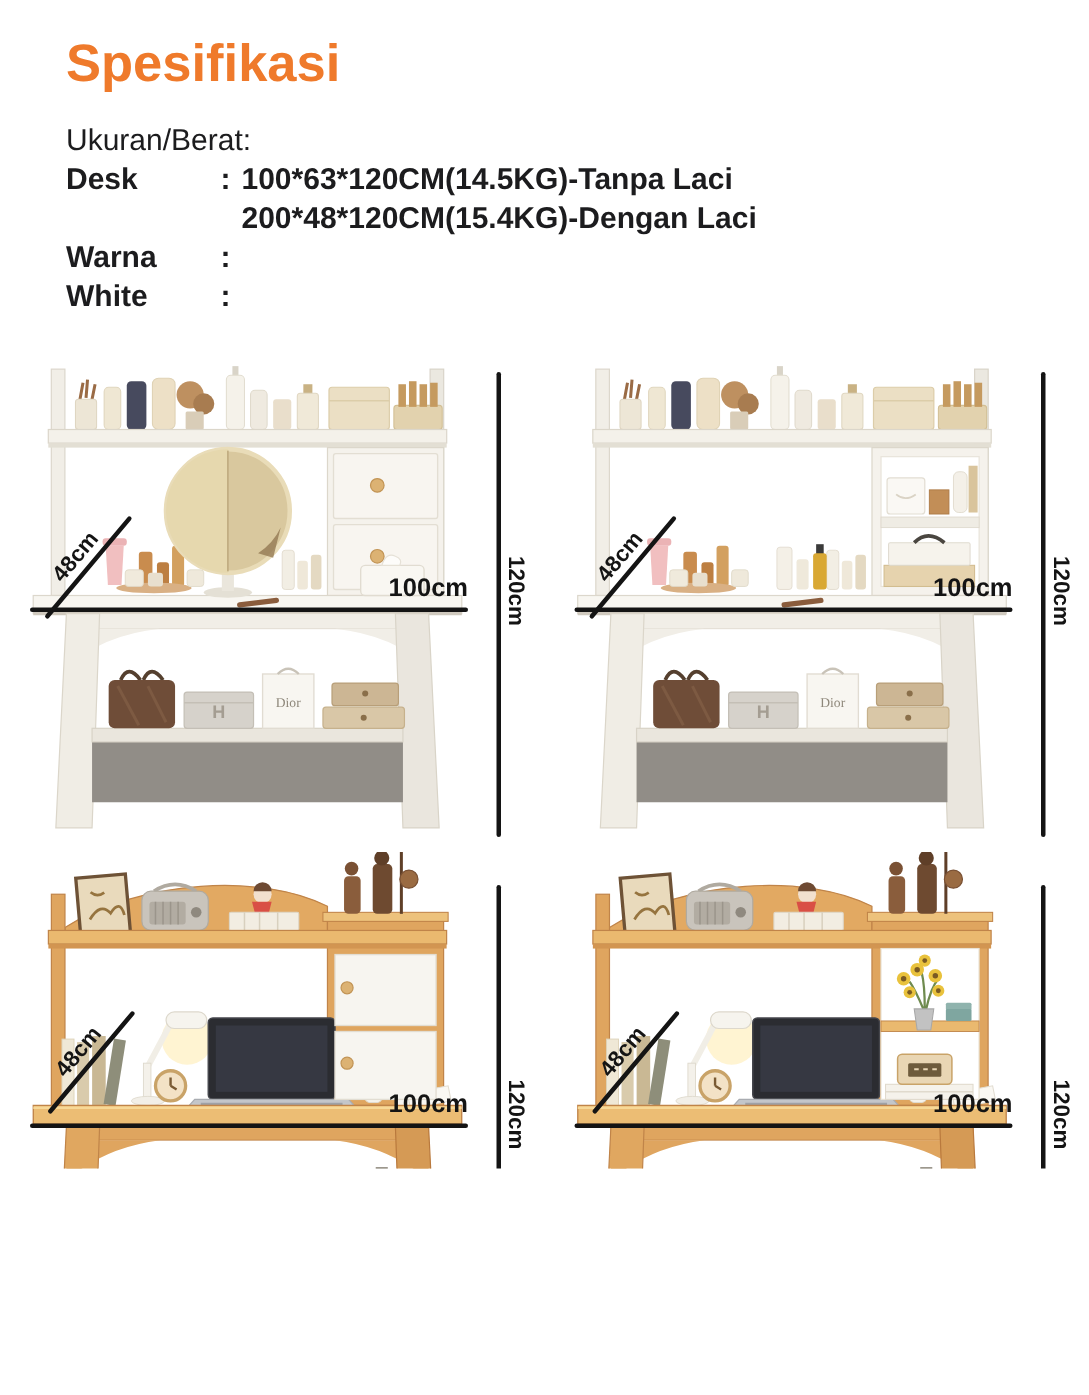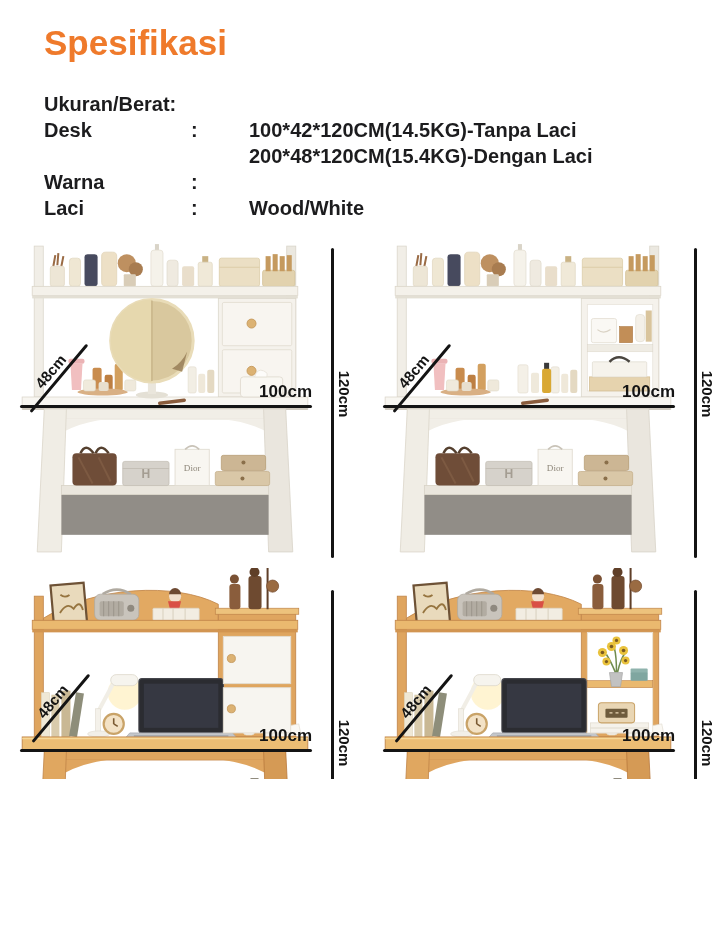--- a/index.html
+++ b/index.html
@@ -2,23 +2,23 @@
 <html><head>
 <meta charset="utf-8">
 <style>
   html,body{margin:0;padding:0;background:#ffffff;}
   body{width:726px;height:930px;font-family:"Liberation Sans","DejaVu Sans",sans-serif;}
   .page{position:relative;width:726px;height:779px;overflow:hidden;background:#fff;}
 
   
   .header{position:absolute;left:44px;top:24px;width:660px;}
   .title{font-size:35px;font-weight:800;color:#EF7A2B;letter-spacing:0px;line-height:1.1;margin:0;}
-  .section-label{margin-top:28px;font-size:20px;font-weight:700;color:#1C1C1E;line-height:26px;}
+  .section-label{margin-top:18px;font-size:20px;font-weight:400;color:#1C1C1E;line-height:26px;}
   .spec-rows{font-size:20px;font-weight:700;color:#1C1C1E;}
-  .spec-row{display:grid;grid-template-columns:103px 14px 1fr;line-height:26px;gap:44px;}
+  .spec-row{display:grid;grid-template-columns:103px 14px 1fr;line-height:26px;}
 
   
   .grid{position:absolute;left:0;top:216px;width:726px;height:714px;
         display:grid;grid-template-columns:363px 363px;grid-template-rows:348px 366px;}
   .card{position:relative;margin:0;}
   .card svg.art{position:absolute;left:14px;top:14px;}
   .card.tall svg.art{top:4px;}
 
   
   .dim{position:absolute;color:#141414;font-weight:700;}
@@ -43,35 +43,34 @@
 
 <div class="page">
 
   <div class="header">
     <h1 class="title">Spesifikasi</h1>
     <div class="section-label">Ukuran/Berat:</div>
     <div class="spec-rows">
       <div class="spec-row">
         <span>Desk</span>
         <span>:</span>
-        <span>100*42*120CM(14.5KG)-Tanpa Laci</span>
+        <span>100*63*120CM(14.5KG)-Tanpa Laci</span>
       </div>
       <div class="spec-row">
         <span></span>
         <span></span>
         <span>200*48*120CM(15.4KG)-Dengan Laci</span>
       </div>
       <div class="spec-row">
         <span>Warna</span>
         <span>:</span>
       </div>
       <div class="spec-row">
-        <span>Laci</span>
+        <span>White</span>
         <span>:</span>
-        <span>Wood/White</span>
       </div>
     </div>
   </div>
 
   <svg width="0" height="0" style="position:absolute" aria-hidden="true">
     <defs>
 
       <g id="w-base">
         <rect x="20" y="16" width="9" height="150" fill="#F1EEE7" stroke="#DCD7CC" stroke-width="0.8"></rect>
         <rect x="271" y="16" width="9" height="150" fill="#EBE8E0" stroke="#D9D4C9" stroke-width="0.8"></rect>

